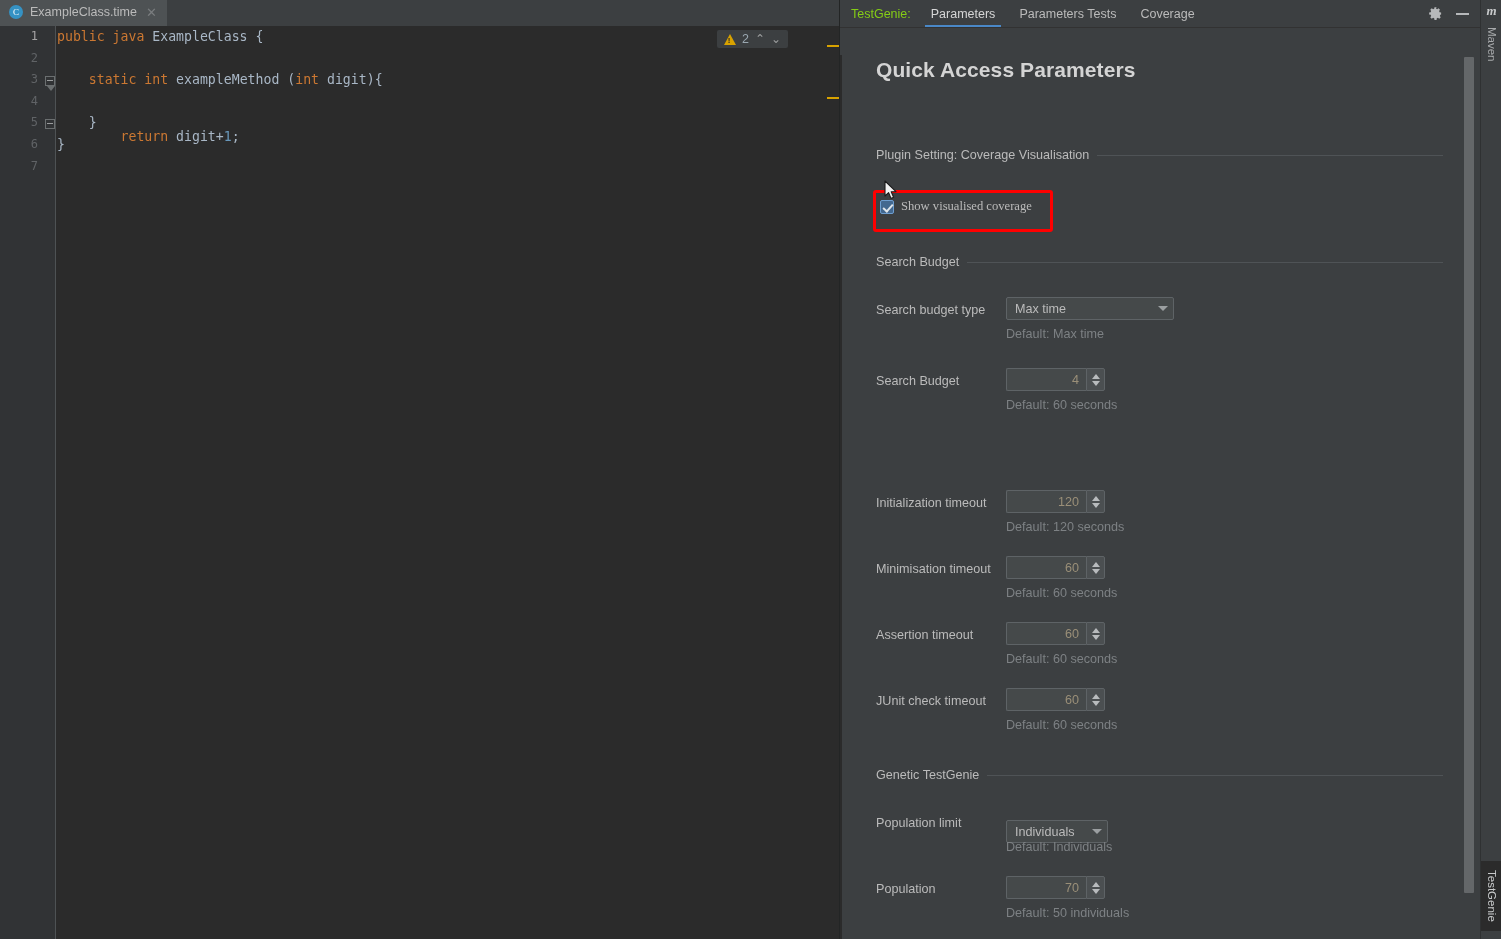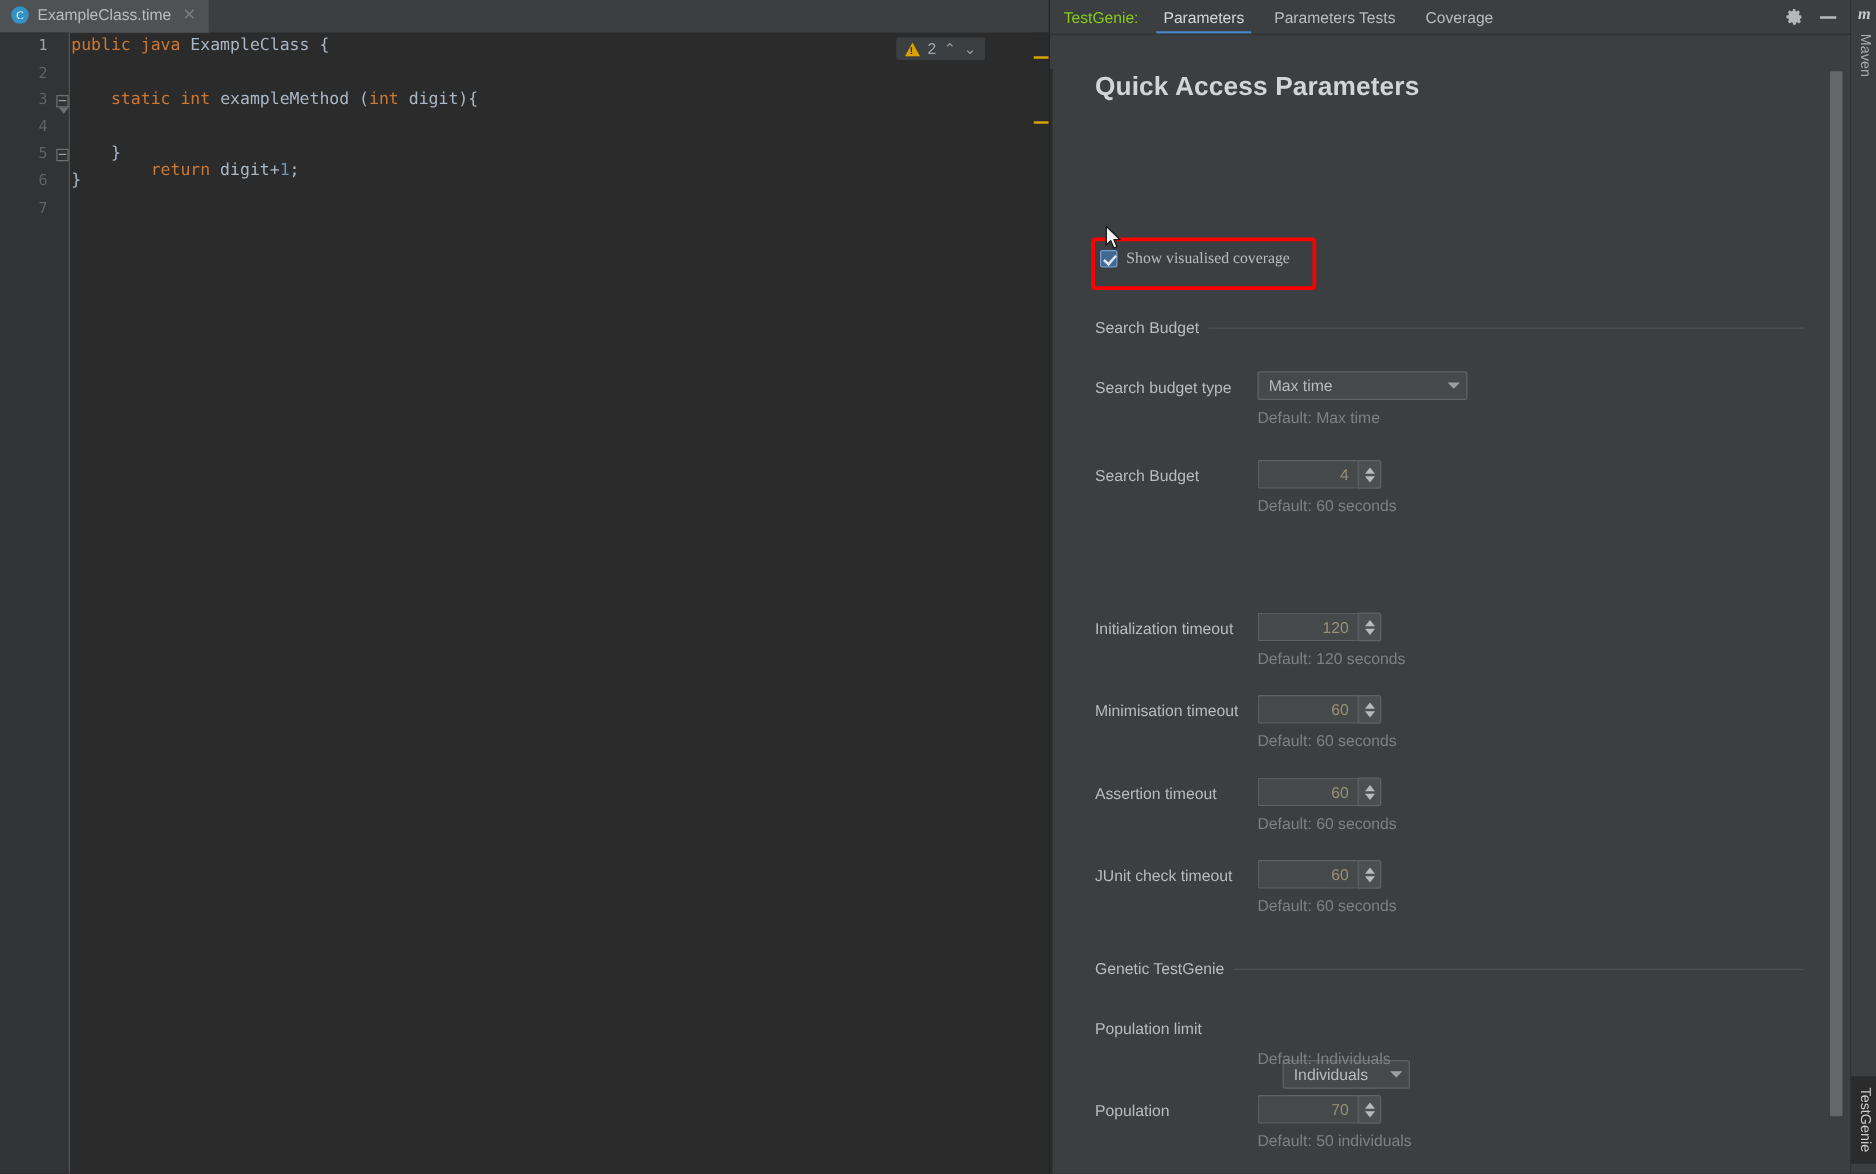--- a/index.html
+++ b/index.html
@@ -358,20 +358,24 @@
       </div>
     </div>
 
     <div class="tg-body">
       <div class="tg-left-border"></div>
 
       <div class="tg-content">
 
         <div class="qa-title">Quick Access Parameters</div>
 
+        <div class="sec-header" style="top:120px">
+          <span class="lbl">Plugin Setting: Coverage Visualisation</span>
+          <span class="rule"></span>
+        </div>
 
         <div class="cb-highlight"></div>
         <div class="cb-row">
           <span class="cb-box"></span>
           <span class="cb-label">Show visualised coverage</span>
         </div>
 
         <div class="sec-header" style="top:227px">
           <span class="lbl">Search Budget</span>
           <span class="rule"></span>
@@ -434,21 +438,21 @@
           </span>
         </div>
         <div class="row-default" style="top:690px">Default: 60 seconds</div>
 
         <div class="sec-header" style="top:740px">
           <span class="lbl">Genetic TestGenie</span>
           <span class="rule"></span>
         </div>
 
         <div class="row-label" style="top:788px">Population limit</div>
-        <div class="combo" style="left:166px; top:820px; width:102px;margin-left:20px;">
+        <div class="combo" style="left:166px; top:792px; width:102px;">
           <span class="val">Individuals</span>
           <span class="arrow"></span>
         </div>
         <div class="row-default" style="top:812px">Default: Individuals</div>
 
         <div class="row-label" style="top:854px">Population</div>
         <div class="spinner" style="left:166px; top:848px;">
           <span class="field">70</span>
           <span class="btns">
             <span class="up"></span>

